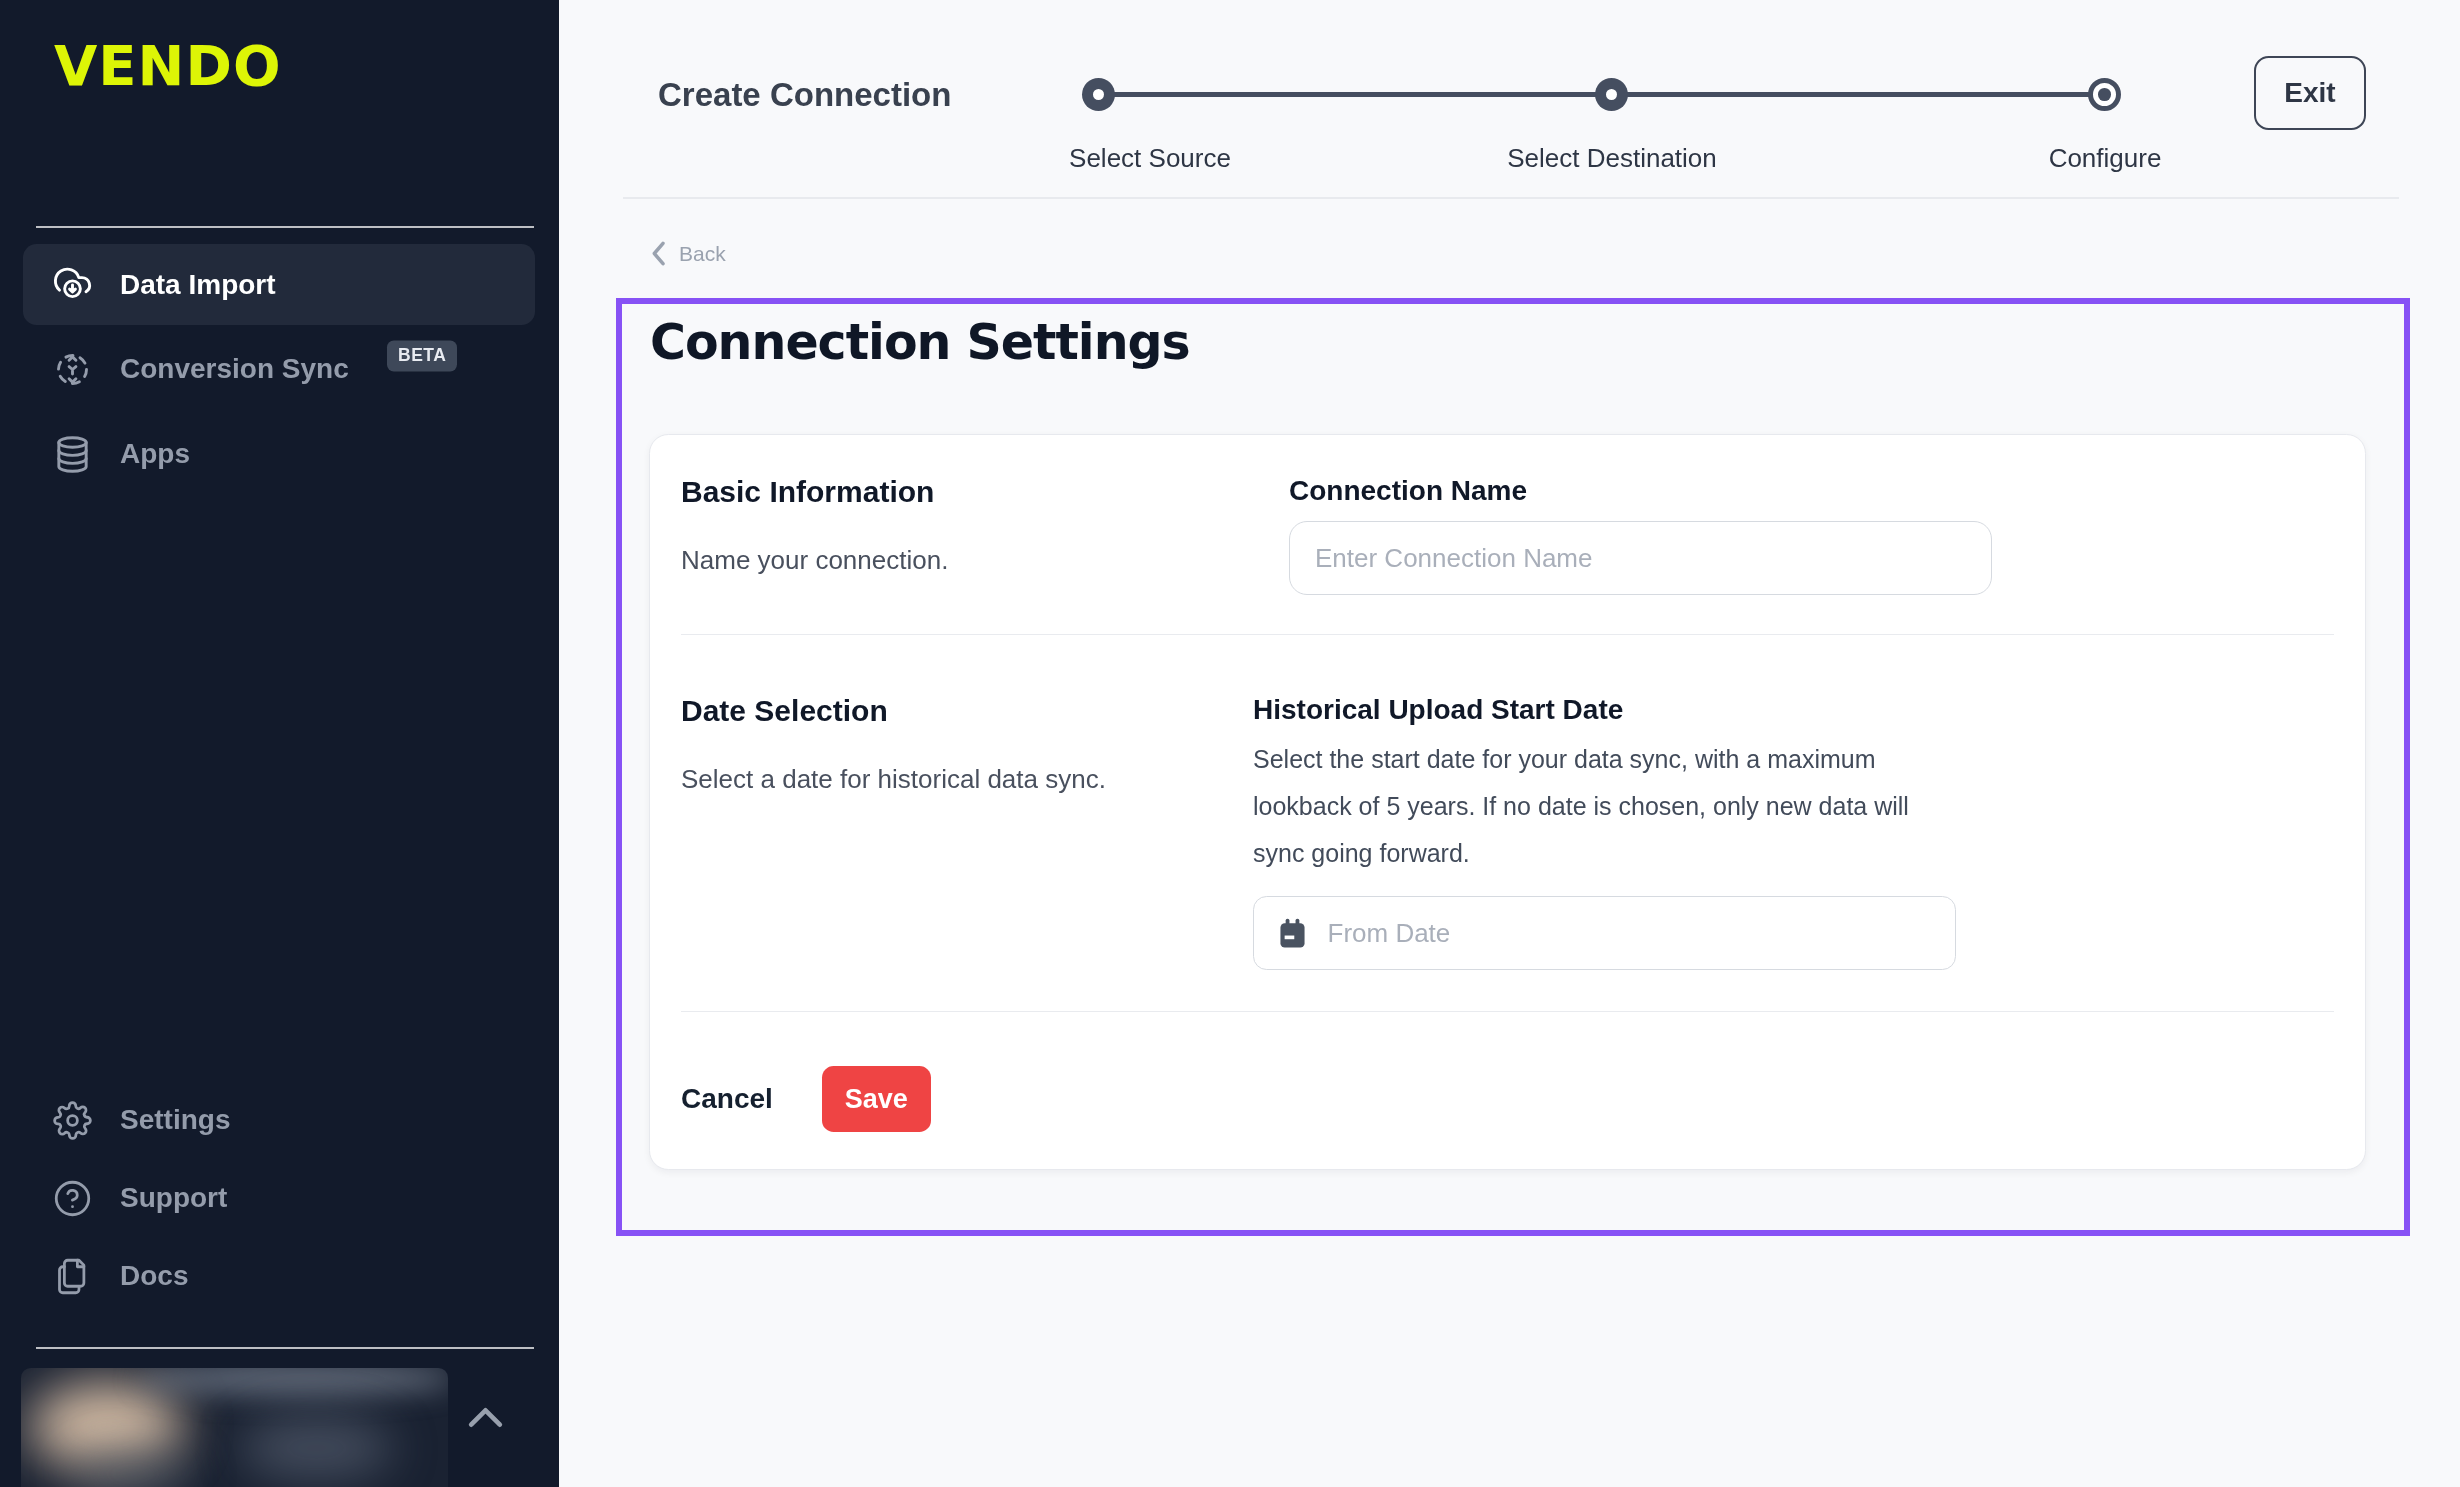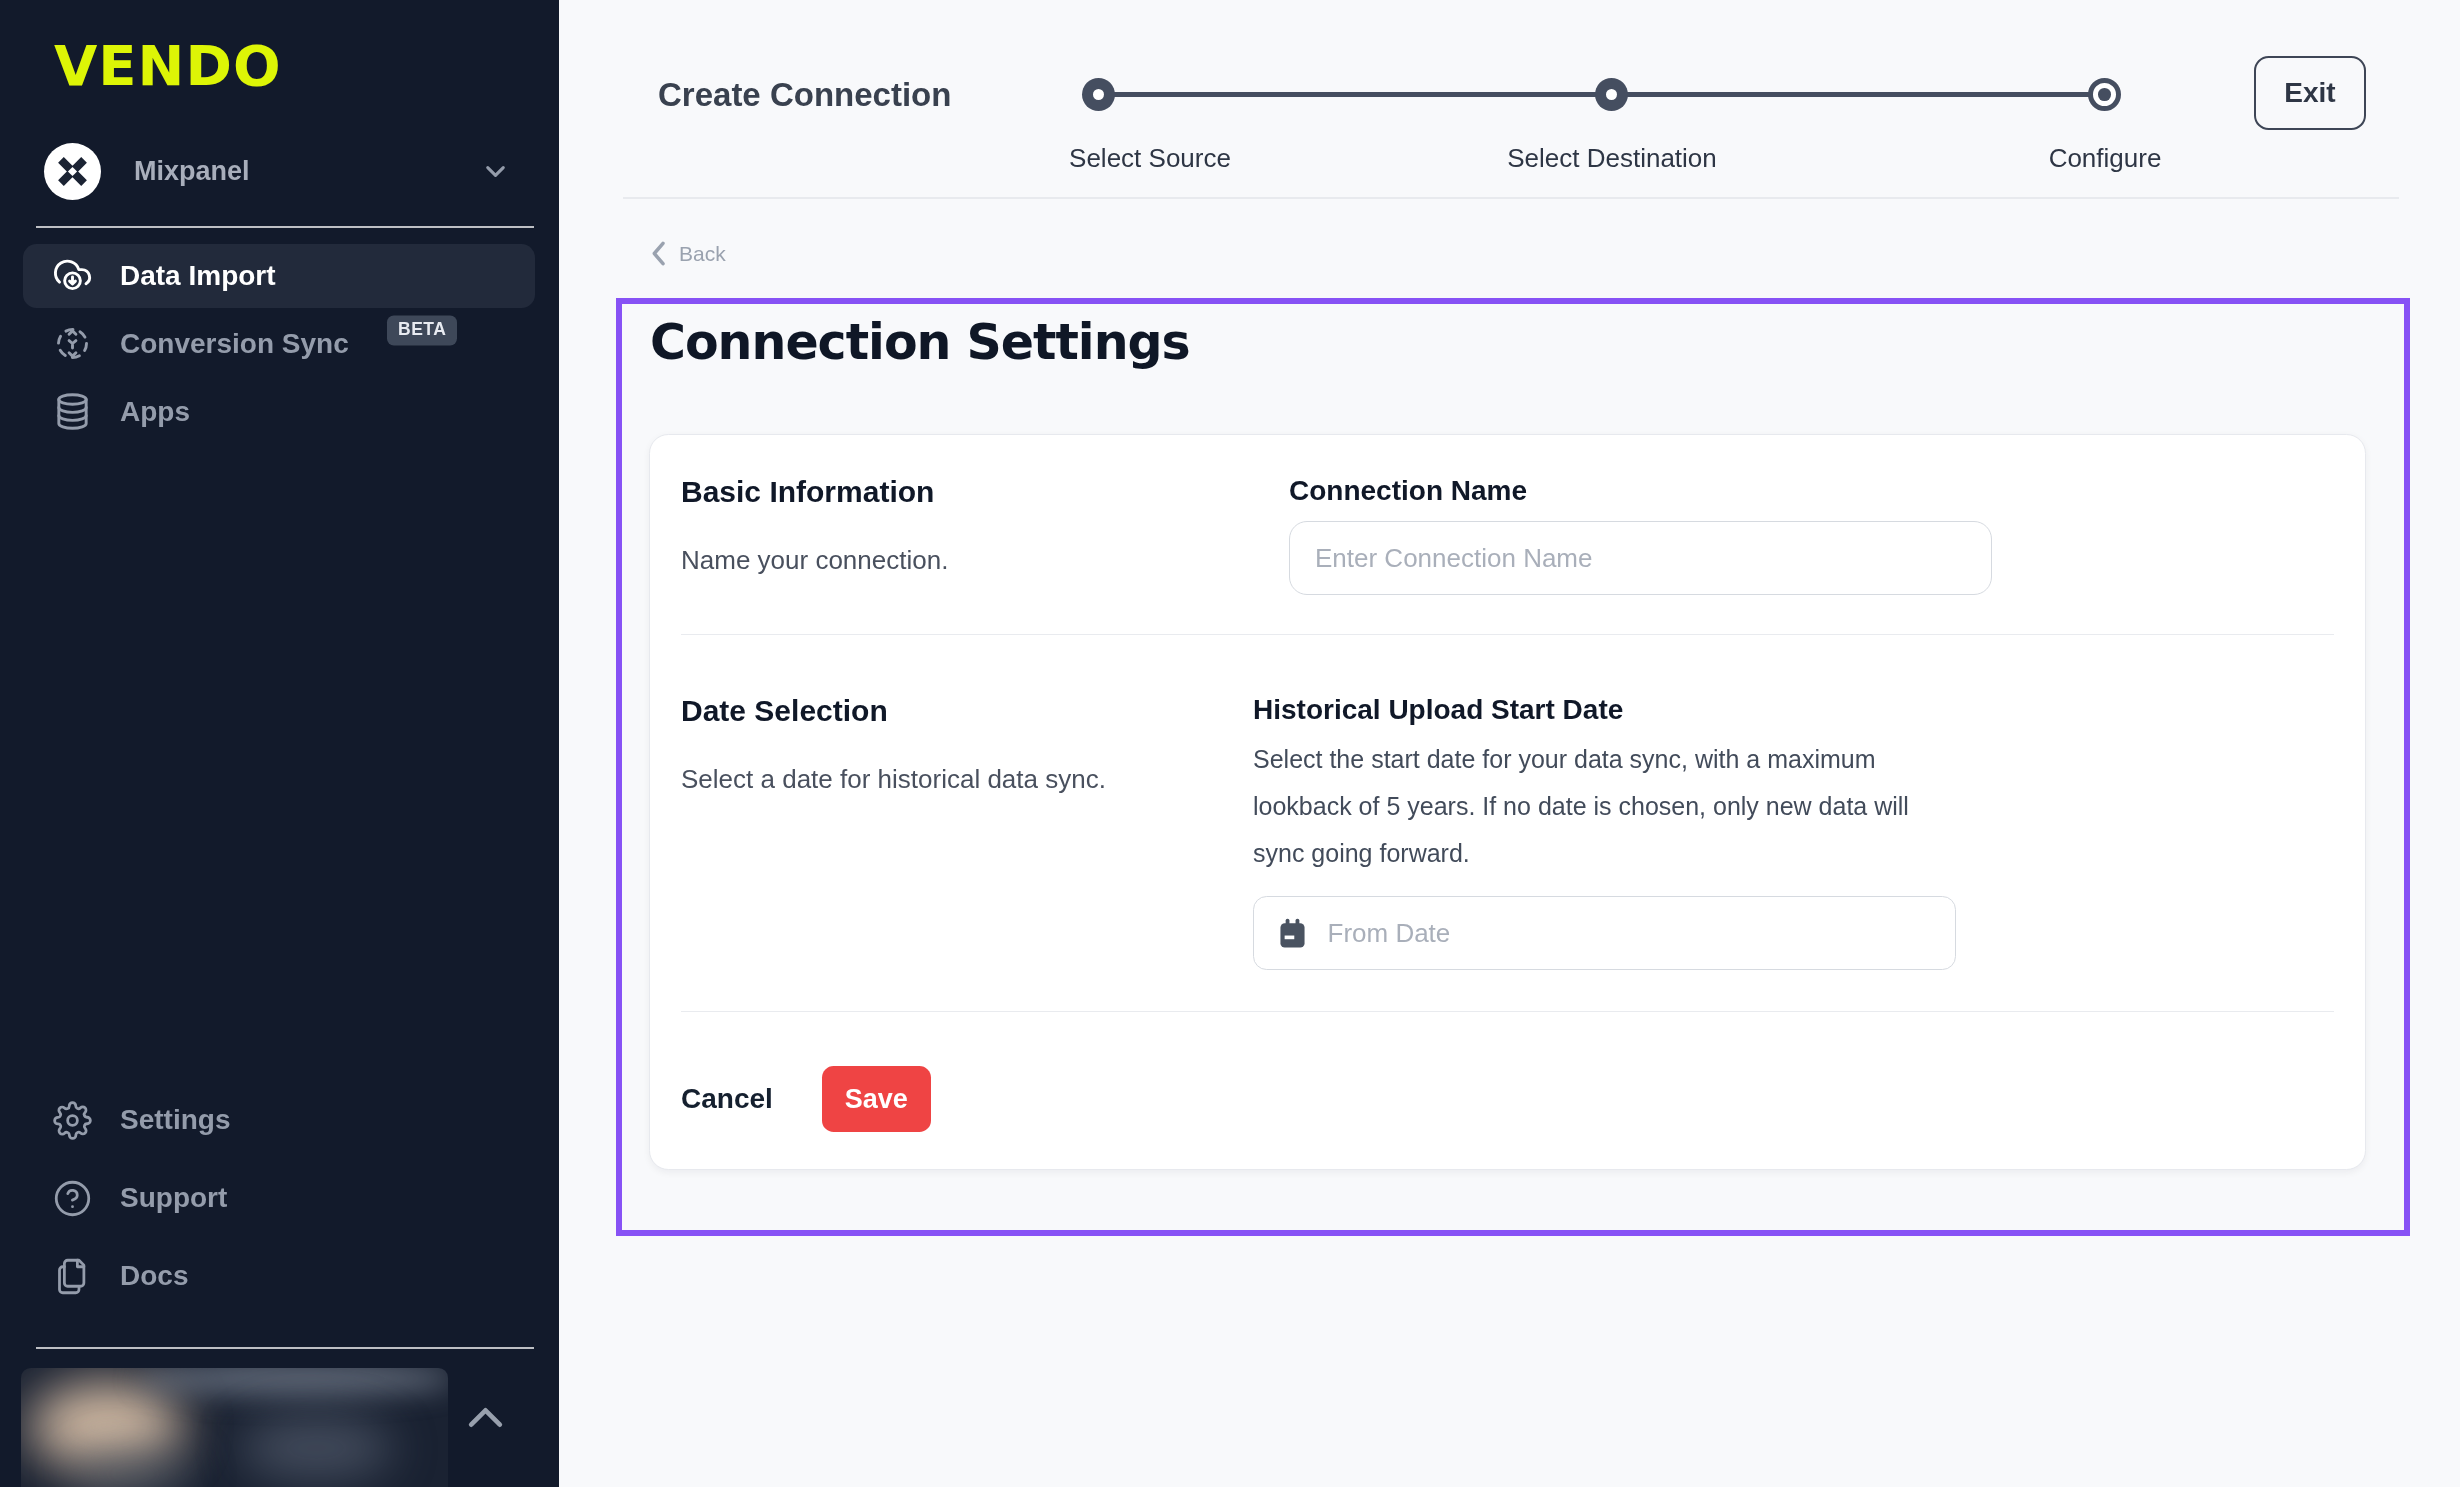--- a/index.html
+++ b/index.html
@@ -14,21 +14,21 @@
         font-size:56px;font-weight:700;letter-spacing:1px;color:#DDF506;}
   .workspace{position:absolute;left:44px;top:142px;width:467px;height:58px;
         display:flex;align-items:center;cursor:pointer;}
   .ws-avatar{width:57px;height:57px;border-radius:50%;background:#fff;
         display:flex;align-items:center;justify-content:center;flex:0 0 auto;}
   .ws-name{margin-left:33px;font-size:27px;font-weight:600;color:#A8AEBB;}
   .ws-chevron{margin-left:auto;display:flex;}
   .side-divider{position:absolute;left:36px;width:498px;height:1.9px;background:rgba(255,255,255,0.72);}
   .nav{position:absolute;left:23px;top:244px;width:512px;display:flex;flex-direction:column;gap:3.9px;}
   .nav-bottom{position:absolute;left:23px;top:1081px;width:512px;display:flex;flex-direction:column;}
-  .side-item{display:flex;align-items:center;gap:27px;height:64px;padding:0 29px;
+  .side-item{display:flex;align-items:center;gap:27px;height:81px;padding:0 29px;
         border-radius:13.6px;color:#949CAB;font-size:28px;font-weight:700;cursor:pointer;}
   .nav-bottom .side-item{height:78px;}
   .side-item.active{background:#222A3B;color:#FFFFFF;}
   .side-item .icon{display:flex;width:41px;justify-content:center;flex:0 0 auto;}
   .beta-badge{margin-left:11.6px;transform:translateY(-13.6px);background:#3E4859;color:#E8EBF1;
         font-size:17.5px;font-weight:700;letter-spacing:0.5px;padding:4.9px 10.7px;border-radius:6.8px;}
   .user-block{position:absolute;left:21.3px;top:1368px;width:427px;height:119px;
         border-radius:9.7px 9.7px 0 0;overflow:hidden;background:#1A2232;cursor:pointer;}
   .user-block .blob{position:absolute;border-radius:50%;}
   .blob-warm{left:7.8px;top:13.6px;width:155px;height:89px;background:#D9C0A8;filter:blur(25px);opacity:.95;}
@@ -88,34 +88,20 @@
         font-size:27px;font-weight:700;font-family:inherit;cursor:pointer;}
 </style>
 </head>
 <body>
 
 <div id="root">
 
   <aside class="sidebar">
     <div class="logo">VENDO</div>
 
-    <div class="workspace">
-      <span class="ws-avatar">
-        <svg width="37" height="37" viewBox="0 0 24 24">
-          <path d="M4.5 4.5 L19.5 19.5 M19.5 4.5 L4.5 19.5" stroke="#1B2333" stroke-width="5.2" stroke-linecap="butt"></path>
-          <rect x="9.9" y="9.9" width="4.2" height="4.2" fill="#fff" transform="rotate(45 12 12)"></rect>
-        </svg>
-      </span>
-      <span class="ws-name">Mixpanel</span>
-      <span class="ws-chevron">
-        <svg width="31" height="31" viewBox="0 0 24 24" fill="none" stroke="#949CAB" stroke-width="2.4" stroke-linecap="round" stroke-linejoin="round">
-            <polyline points="6 9 12 15 18 9"></polyline>
-          </svg>
-      </span>
-    </div>
 
     <div class="side-divider" style="top:226px"></div>
 
     <nav class="nav">
       <div class="side-item active">
         <span class="icon">
           <svg width="41" height="41" viewBox="0 0 24 24" fill="none" stroke="#FFFFFF" stroke-width="1.7" stroke-linecap="round" stroke-linejoin="round">
             <path d="M4.4 15.3A7 7 0 1 1 15.7 8h1.8a4.5 4.5 0 0 1 2.4 8.3"></path>
             <circle cx="12" cy="14.5" r="4.6"></circle>
             <path d="M12 12.2v4.2m0 0-1.7-1.7m1.7 1.7 1.7-1.7"></path>

